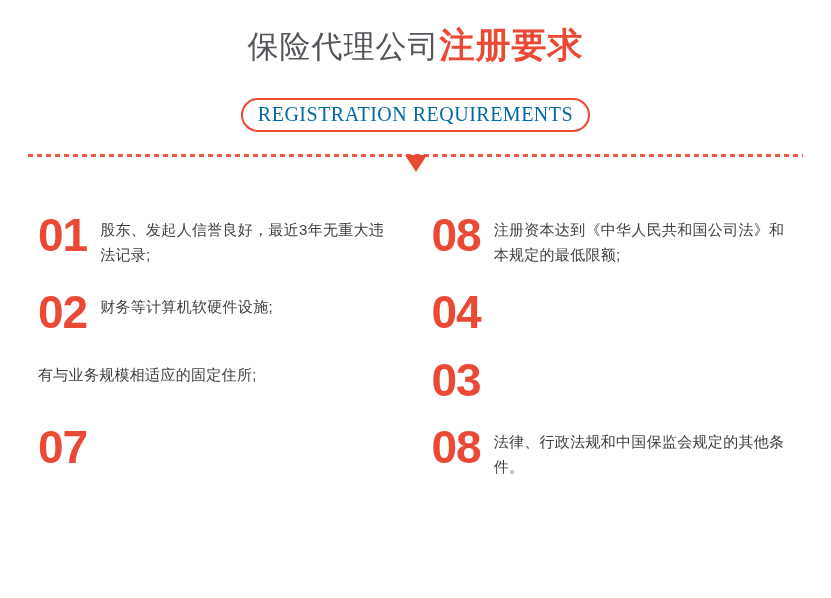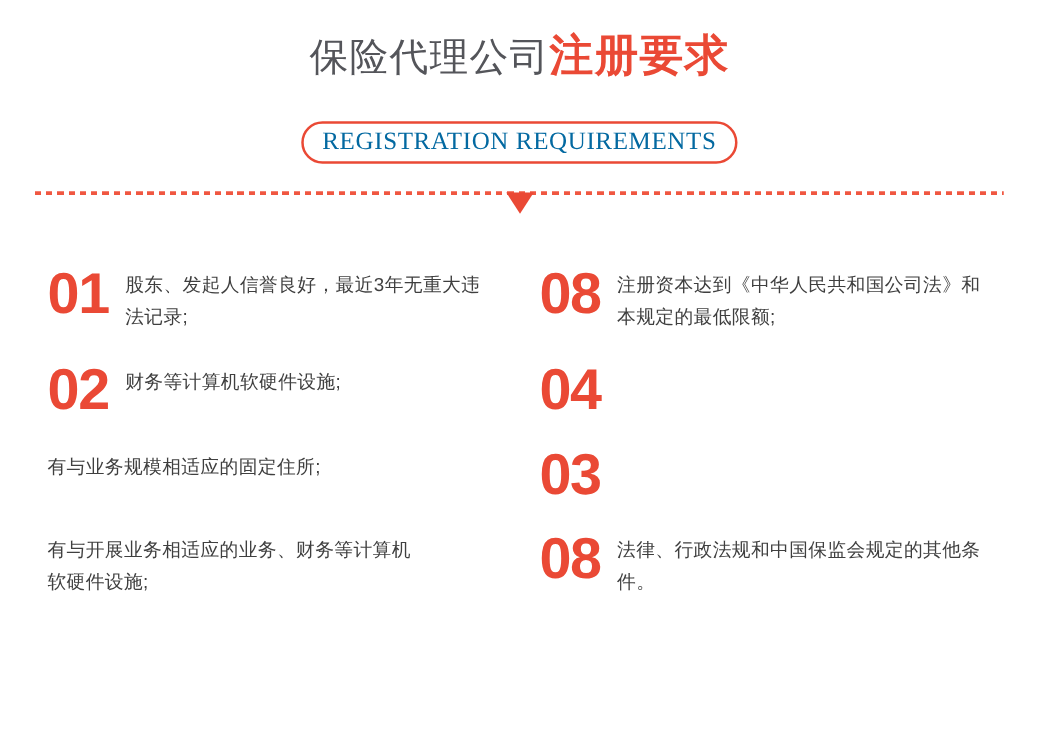--- a/index.html
+++ b/index.html
@@ -114,21 +114,21 @@
 
     <div class="item">
       <div class="text">有与业务规模相适应的固定住所;</div>
     </div>
 
     <div class="item">
       <div class="num">03</div>
     </div>
 
     <div class="item">
-      <div class="text">有与开展业务相适应的业务、财务等计算机软硬件设施;</div>
+      <div class="num">07</div>
     </div>
 
     <div class="item">
       <div class="num">08</div>
       <div class="text">法律、行政法规和中国保监会规定的其他条件。</div>
     </div>
 
   </div>
 </div>
 

